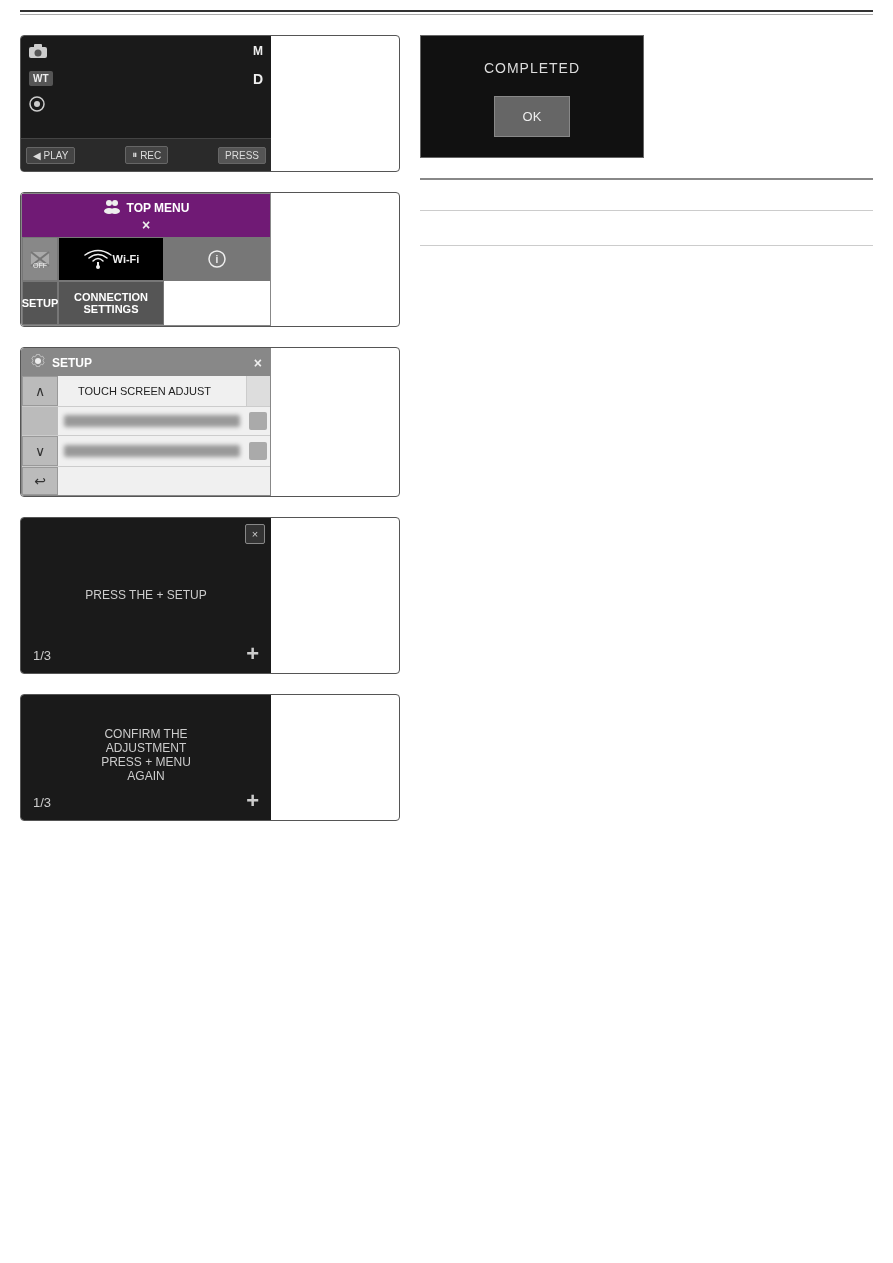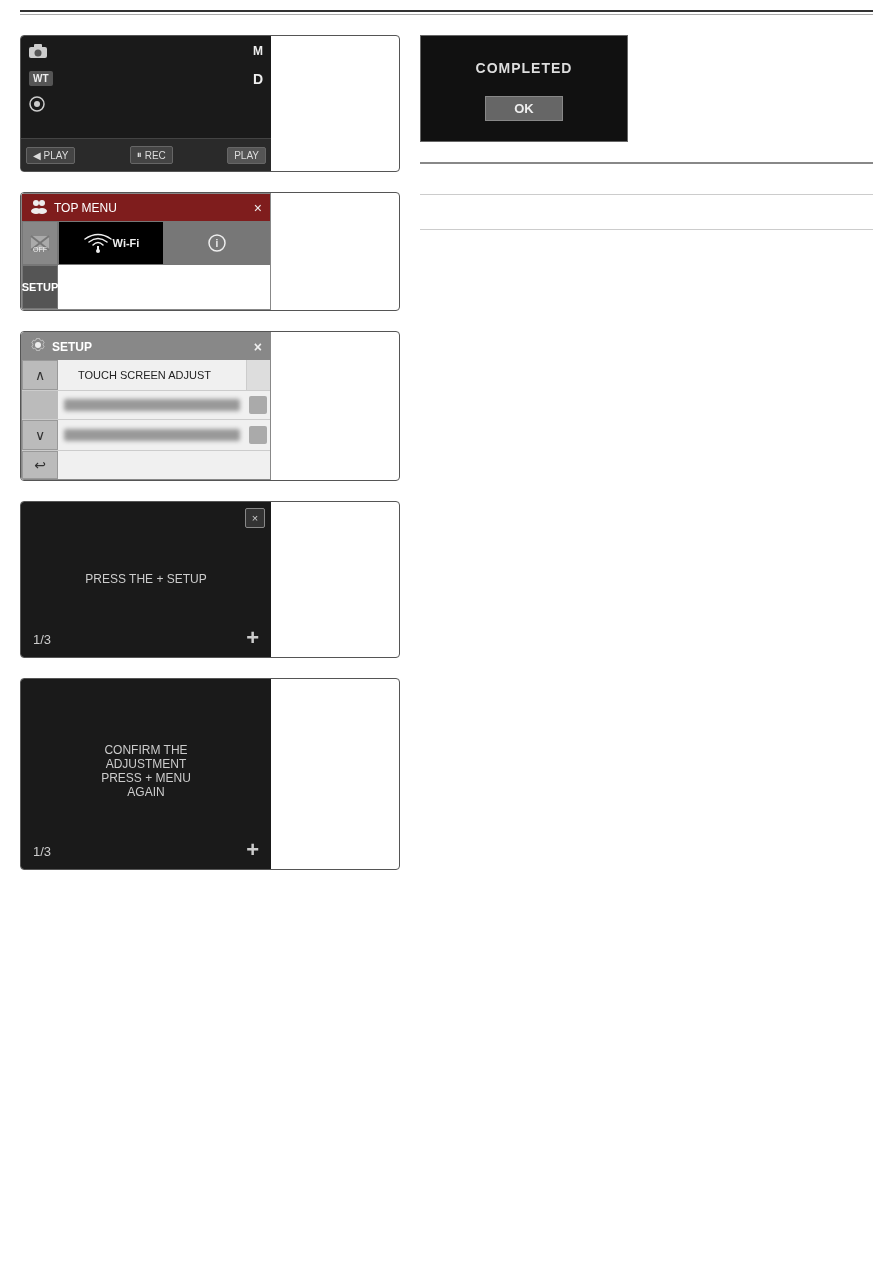--- a/index.html
+++ b/index.html
@@ -95,28 +95,29 @@
     .vf-btn.rec { }
     .vf-btn.menu { background: #555; }
 
     
     .screen-topmenu {
       background: #fff;
       width: 250px;
       border: 1px solid #888;
     }
     .topmenu-header {
-      background: #7f1d1d;
+      background: #701a75;
       color: #fff;
       display: flex;
       align-items: center;
       justify-content: space-between;
       padding: 4px 8px;
       font-size: 12px;
-      font-weight: normal;
+      font-weight: bold;
+      flex-direction: column;
     }
     .topmenu-header-left {
       display: flex;
       align-items: center;
       gap: 6px;
     }
     .topmenu-icon-grid {
       display: grid;
       grid-template-columns: 36px 1fr 1fr;
       grid-template-rows: auto auto;
@@ -280,21 +281,21 @@
       right: 12px;
       color: #ccc;
       font-size: 22px;
       font-weight: bold;
     }
 
     
     .screen-confirm {
       background: #1a1a1a;
       width: 250px;
-      height: 190px;
+      height: 125px;
       position: relative;
       color: #ccc;
     }
     .confirm-text {
       position: absolute;
       top: 50%;
       left: 50%;
       transform: translate(-50%, -55%);
       font-size: 12px;
       color: #ccc;
@@ -313,37 +314,36 @@
       right: 12px;
       color: #ccc;
       font-size: 22px;
       font-weight: bold;
     }
 
     
     .completed-dialog {
       background: #111;
       border: 1px solid #666;
-      width: 208px;
+      width: 224px;
       padding: 24px 16px 20px 16px;
       text-align: center;
       margin-bottom: 20px;
-      font-weight: bold;
     }
     .completed-text {
       color: #ddd;
       font-size: 14px;
       letter-spacing: 1px;
       margin-bottom: 20px;
     }
     .ok-button {
       background: #666;
       border: 1px solid #888;
       color: #eee;
-      padding: 4px 28px;
+      padding: 12px 28px;
       font-size: 13px;
       cursor: pointer;
       display: inline-block;
     }
 
     
     .right-divider {
       border-top: 1px solid #ccc;
       margin: 10px 0;
     }
@@ -399,21 +399,21 @@
             <circle cx="8" cy="8" r="3" fill="#ccc"></circle>
           </svg>
         </div>
 
         <div class="vf-bottom-bar">
           <div class="vf-btn play">◀ PLAY</div>
           <div class="vf-btn rec">
             <span>⏸</span>
             <span>REC</span>
           </div>
-          <div class="vf-btn menu">PLAY</div>
+          <div class="vf-btn menu">PRESS</div>
         </div>
       </div>
     </div>
 
     <div class="screen-widget">
       <div class="screen-topmenu">
         <div class="topmenu-header">
           <div class="topmenu-header-left">
             <span>
               <svg width="18" height="16" viewBox="0 0 18 16">
@@ -450,20 +450,24 @@
 
           <div class="topmenu-side-icon topmenu-cell info">
             <svg width="18" height="18" viewBox="0 0 18 18">
               <circle cx="9" cy="9" r="8" stroke="#eee" stroke-width="1.5" fill="none"></circle>
               <text x="9" y="13" text-anchor="middle" font-size="10" fill="#eee" font-weight="bold">i</text>
             </svg>
           </div>
           <div class="topmenu-cell setup">
             <span>SETUP</span>
           </div>
+          <div class="topmenu-cell connection">
+            <span style="white-space:pre-line;text-align:center;">CONNECTION
+SETTINGS</span>
+          </div>
         </div>
       </div>
     </div>
 
     <div class="screen-widget">
       <div class="screen-setup">
         <div class="setup-header">
           <div style="display:flex;align-items:center;gap:6px;">
             <span>
               <svg class="gear-icon-svg" viewBox="0 0 16 16">

